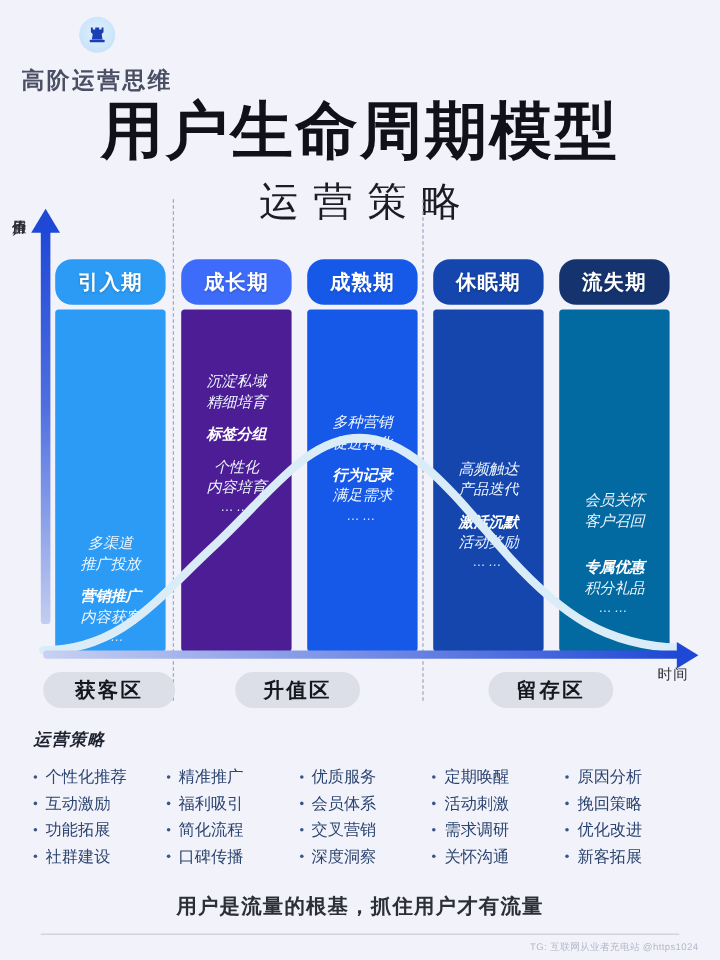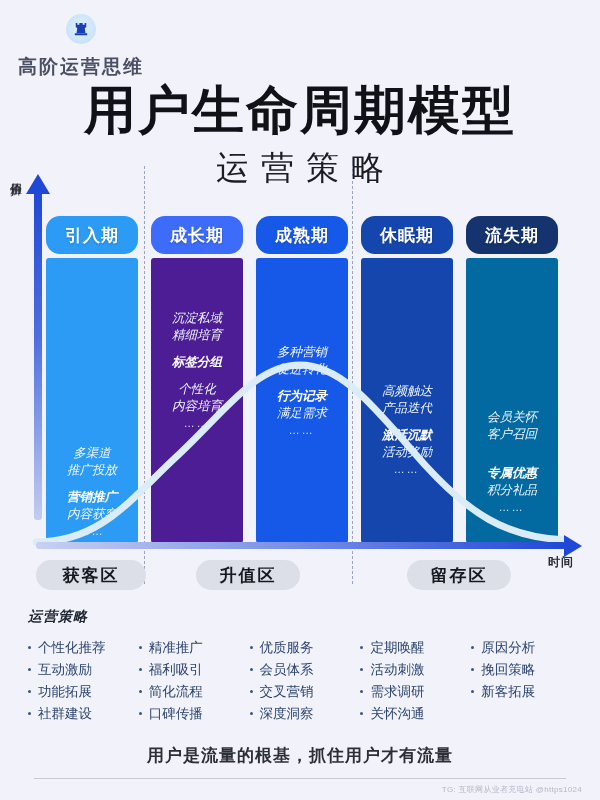--- a/index.html
+++ b/index.html
@@ -66,21 +66,21 @@
     background:linear-gradient(to right,#c8d1f1 0%,#6d86e4 55%,#1f48d6 100%);
     border-radius:3px;
   }
   .x-arrow{
     position:absolute;left:564px;top:365px;width:0;height:0;
     border-top:11px solid transparent;border-bottom:11px solid transparent;
     border-left:18px solid #1f48d6;
   }
   .x-label{
     position:absolute;left:548px;top:384px;
-    font-size:12px;color:#2a2c33;font-weight:700;letter-spacing:1px;
+    font-size:12px;color:#2a2c33;font-weight:400;letter-spacing:1px;
   }
   
   .divider{
     position:absolute;top:-4px;width:0;border-left:1px dashed #9aa2bd;height:418px;
   }
   
   .stage{
     position:absolute;top:46px;width:92px;
   }
   .stage-head{
@@ -347,20 +347,24 @@
     <div class="strategy-item">
         <span class="bullet"></span>
         <span>原因分析</span>
       </div>
     <div class="strategy-item">
         <span class="bullet"></span>
         <span>挽回策略</span>
       </div>
     <div class="strategy-item">
         <span class="bullet"></span>
+        <span>优化改进</span>
+      </div>
+    <div class="strategy-item">
+        <span class="bullet"></span>
         <span>新客拓展</span>
       </div>
   </div>
 </div>
 
 <div class="footer-slogan">用户是流量的根基，抓住用户才有流量</div>
 <div class="footer-rule"></div>
 <div class="footer-mark">TG: 互联网从业者充电站 @https1024</div>
 
 </body></html>

